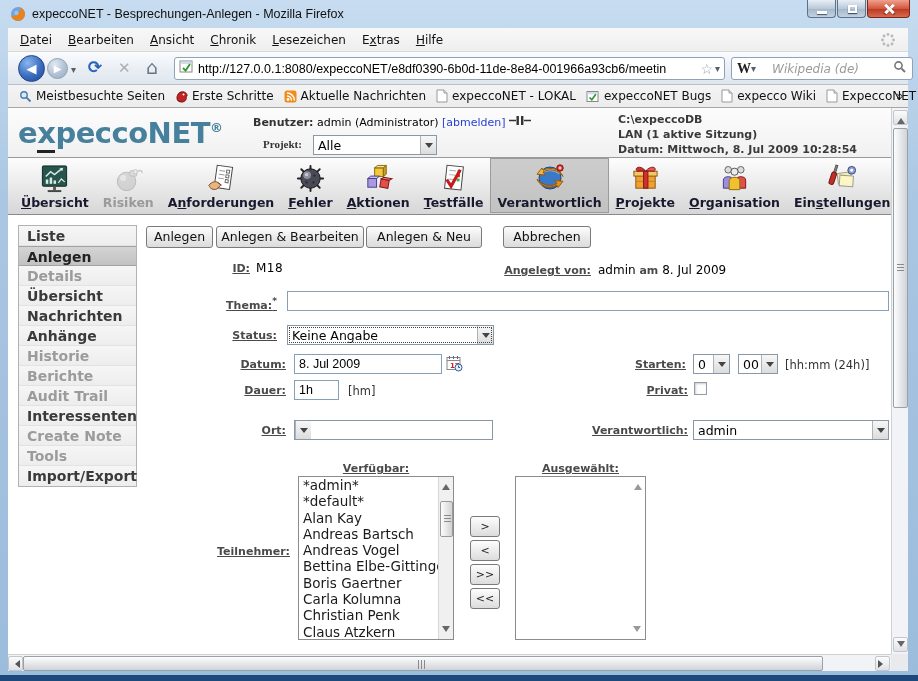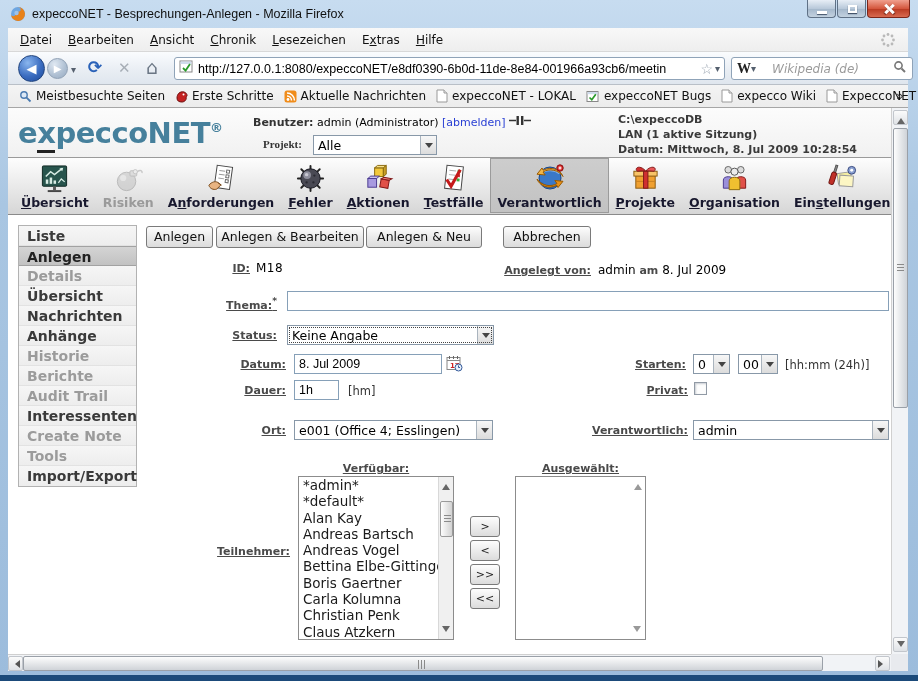--- a/index.html
+++ b/index.html
@@ -535,21 +535,20 @@
     <div class="hint" style="left:777px;top:250px;">[hh:mm (24h)]</div>
 
     <div class="flabel" style="left:178px;top:276px;width:100px;">Dauer:</div>
     <input class="tinput" style="left: 286px; top: 272px; width: 45px;" value="1h">
     <div class="hint" style="left:340px;top:276px;">[hm]</div>
     <div class="flabel" style="left:580px;top:276px;width:100px;">Privat:</div>
     <div class="checkbox" style="left:686px;top:274px;"></div>
 
     <div class="flabel" style="left:178px;top:316px;width:100px;">Ort:</div>
     <div class="fselect" style="left:286px;top:312px;width:199px;">
-      <span class="val">e001 (Office 4; Esslingen)</span>
         <span class="caret"></span>
     </div>
     <div class="flabel" style="left:580px;top:316px;width:100px;">Verantwortlich:</div>
     <div class="fselect" style="left:685px;top:312px;width:196px;">
       <span class="val">admin</span>
         <span class="caret"></span>
     </div>
 
     <div class="flabel" style="left:290px;top:354px;width:156px;text-align:center;">Verfügbar:</div>
     <div class="flabel" style="left:507px;top:354px;width:131px;text-align:center;">Ausgewählt:</div>

